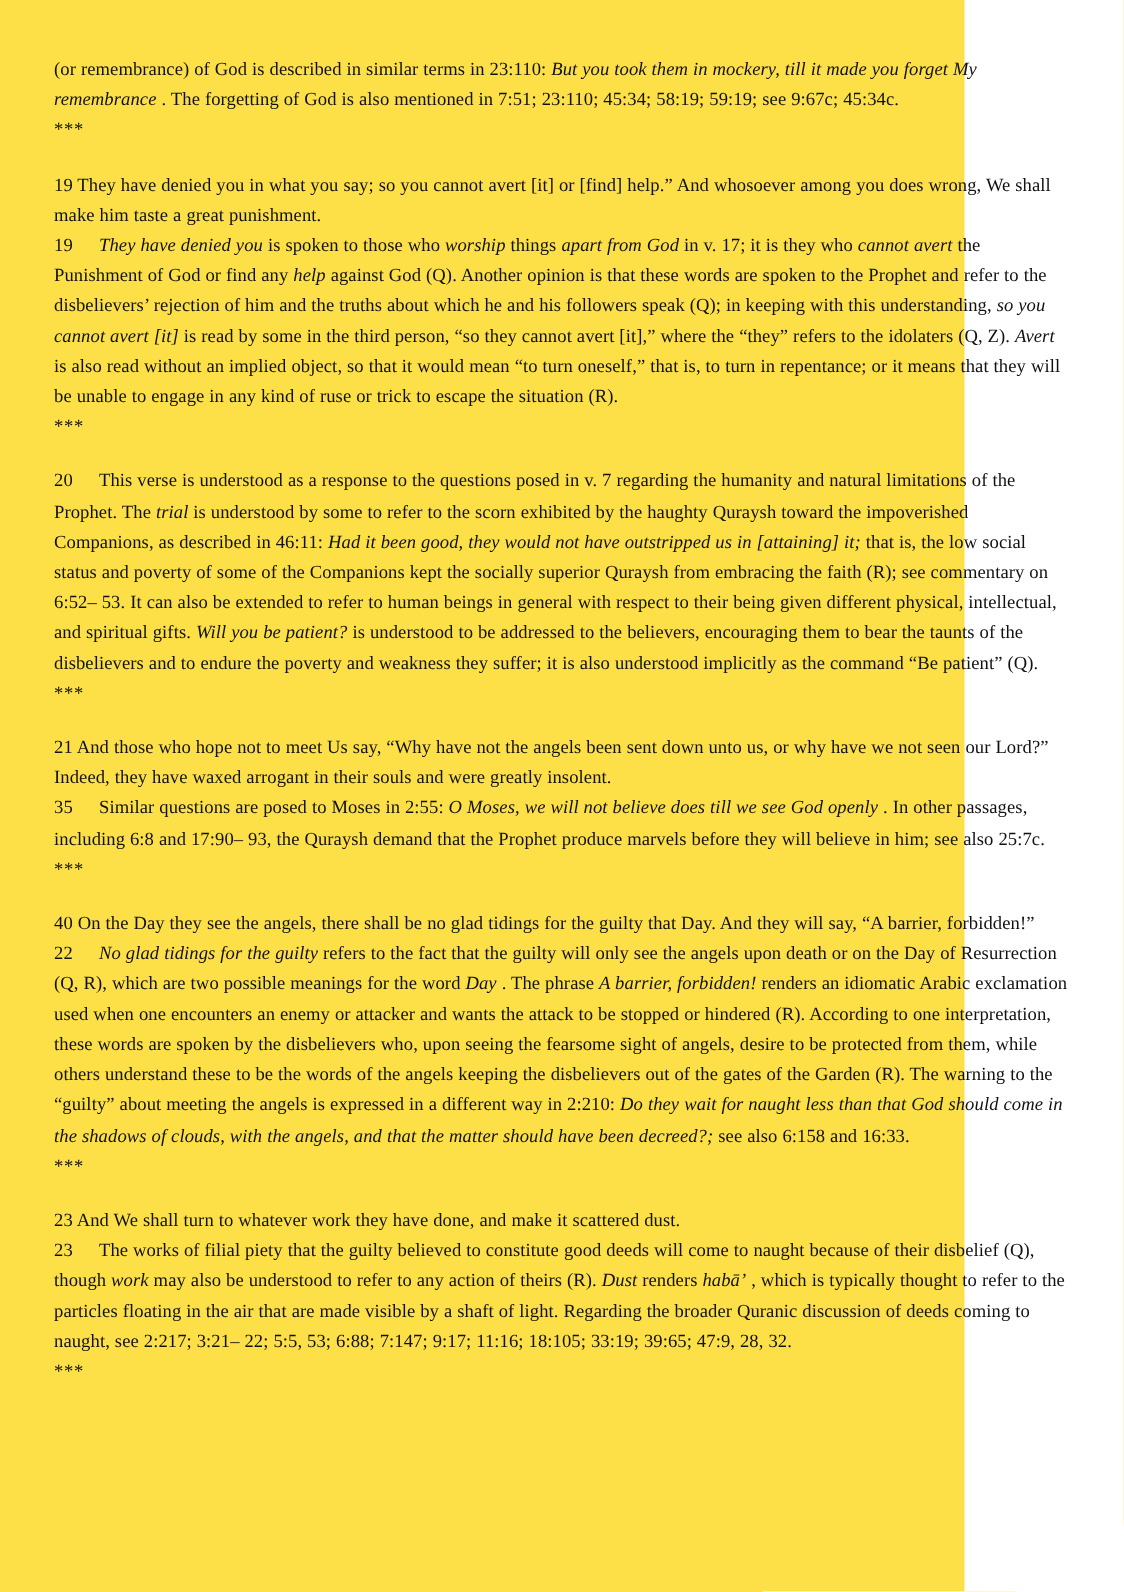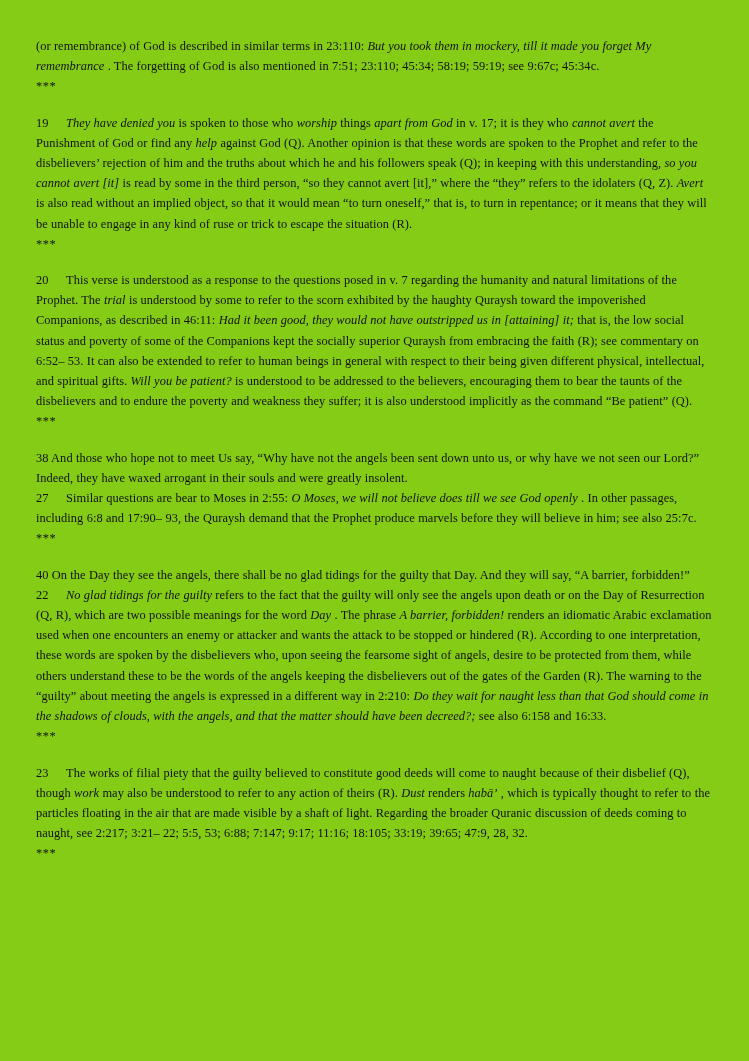--- a/index.html
+++ b/index.html
@@ -9,25 +9,25 @@
   }
   body {
     width: 749px;
     height: 1061px;
     font-family: "Liberation Serif", "DejaVu Serif", serif;
     color: #111111;
     -webkit-font-smoothing: antialiased;
   }
   .page {
     position: relative;
-    width: 749px;
+    width: 643px;
     height: 1061px;
     box-sizing: border-box;
     padding: 36px 37px 20px 36px;
-    background: #84cc16;
+    background: #fde047;
   }
   .content {
     width: 677px;
   }
   p.blk {
     margin: 0 0 0 0;
     font-size: 12.4px;
     line-height: 20.2px;
     text-align: left;
     letter-spacing: 0.005em;
@@ -59,26 +59,28 @@
   }
   .it { font-style: italic; }
 </style>
 </head>
 <body>
 
 <div class="page">
   <div class="content" id="content">
       <p class="blk verse"><span>(or remembrance) of God is described in similar terms in 23:110: </span><span class="it">But you took them in mockery, till it made you forget My remembrance</span><span> . The forgetting of God is also mentioned in 7:51; 23:110; 45:34; 58:19; 59:19; see 9:67c; 45:34c.</span></p>
       <p class="sep">***</p>
+      <p class="blk verse"><span>19 They have denied you in what you say; so you cannot avert [it] or [find] help.” And whosoever among you does wrong, We shall make him taste a great punishment.</span></p>
       <p class="blk commentary"><span class="cnum">19</span><span class="gap">&nbsp;</span><span class="it">They have denied you</span><span> is spoken to those who </span><span class="it">worship</span><span> things </span><span class="it">apart from God</span><span> in v. 17; it is they who </span><span class="it">cannot avert</span><span> the Punishment of God or find any </span><span class="it">help</span><span> against God (Q). Another opinion is that these words are spoken to the Prophet and refer to the disbelievers’ rejection of him and the truths about which he and his followers speak (Q); in keeping with this understanding, </span><span class="it">so you cannot avert [it]</span><span> is read by some in the third person, “so they cannot avert [it],” where the “they” refers to the idolaters (Q, Z). </span><span class="it">Avert</span><span> is also read without an implied object, so that it would mean “to turn oneself,” that is, to turn in repentance; or it means that they will be unable to engage in any kind of ruse or trick to escape the situation (R).</span></p>
       <p class="sep">***</p>
       <p class="blk commentary"><span class="cnum">20</span><span class="gap">&nbsp;</span><span>This verse is understood as a response to the questions posed in v. 7 regarding the humanity and natural limitations of the Prophet. The </span><span class="it">trial</span><span> is understood by some to refer to the scorn exhibited by the haughty Quraysh toward the impoverished Companions, as described in 46:11: </span><span class="it">Had it been good, they would not have outstripped us in [attaining] it;</span><span> that is, the low social status and poverty of some of the Companions kept the socially superior Quraysh from embracing the faith (R); see commentary on 6:52– 53. It can also be extended to refer to human beings in general with respect to their being given different physical, intellectual, and spiritual gifts. </span><span class="it">Will you be patient?</span><span> is understood to be addressed to the believers, encouraging them to bear the taunts of the disbelievers and to endure the poverty and weakness they suffer; it is also understood implicitly as the command “Be patient” (Q).</span></p>
       <p class="sep">***</p>
-      <p class="blk verse"><span>38 And those who hope not to meet Us say, “Why have not the angels been sent down unto us, or why have we not seen our Lord?” Indeed, they have waxed arrogant in their souls and were greatly insolent.</span></p>
-      <p class="blk commentary"><span class="cnum">27</span><span class="gap">&nbsp;</span><span>Similar questions are bear to Moses in 2:55: </span><span class="it">O Moses, we will not believe does till we see God openly</span><span> . In other passages, including 6:8 and 17:90– 93, the Quraysh demand that the Prophet produce marvels before they will believe in him; see also 25:7c.</span></p>
+      <p class="blk verse"><span>21 And those who hope not to meet Us say, “Why have not the angels been sent down unto us, or why have we not seen our Lord?” Indeed, they have waxed arrogant in their souls and were greatly insolent.</span></p>
+      <p class="blk commentary"><span class="cnum">35</span><span class="gap">&nbsp;</span><span>Similar questions are posed to Moses in 2:55: </span><span class="it">O Moses, we will not believe does till we see God openly</span><span> . In other passages, including 6:8 and 17:90– 93, the Quraysh demand that the Prophet produce marvels before they will believe in him; see also 25:7c.</span></p>
       <p class="sep">***</p>
       <p class="blk verse"><span>40 On the Day they see the angels, there shall be no glad tidings for the guilty that Day. And they will say, “A barrier, forbidden!”</span></p>
       <p class="blk commentary"><span class="cnum">22</span><span class="gap">&nbsp;</span><span class="it">No glad tidings for the guilty</span><span> refers to the fact that the guilty will only see the angels upon death or on the Day of Resurrection (Q, R), which are two possible meanings for the word </span><span class="it">Day</span><span> . The phrase </span><span class="it">A barrier, forbidden!</span><span> renders an idiomatic Arabic exclamation used when one encounters an enemy or attacker and wants the attack to be stopped or hindered (R). According to one interpretation, these words are spoken by the disbelievers who, upon seeing the fearsome sight of angels, desire to be protected from them, while others understand these to be the words of the angels keeping the disbelievers out of the gates of the Garden (R). The warning to the “guilty” about meeting the angels is expressed in a different way in 2:210: </span><span class="it">Do they wait for naught less than that God should come in the shadows of clouds, with the angels, and that the matter should have been decreed?;</span><span> see also 6:158 and 16:33.</span></p>
       <p class="sep">***</p>
+      <p class="blk verse"><span>23 And We shall turn to whatever work they have done, and make it scattered dust.</span></p>
       <p class="blk commentary"><span class="cnum">23</span><span class="gap">&nbsp;</span><span>The works of filial piety that the guilty believed to constitute good deeds will come to naught because of their disbelief (Q), though </span><span class="it">work</span><span> may also be understood to refer to any action of theirs (R). </span><span class="it">Dust</span><span> renders </span><span class="it">habā’</span><span> , which is typically thought to refer to the particles floating in the air that are made visible by a shaft of light. Regarding the broader Quranic discussion of deeds coming to naught, see 2:217; 3:21– 22; 5:5, 53; 6:88; 7:147; 9:17; 11:16; 18:105; 33:19; 39:65; 47:9, 28, 32.</span></p>
       <p class="sep">***</p>
     </div>
 </div>
 
 </body></html>

